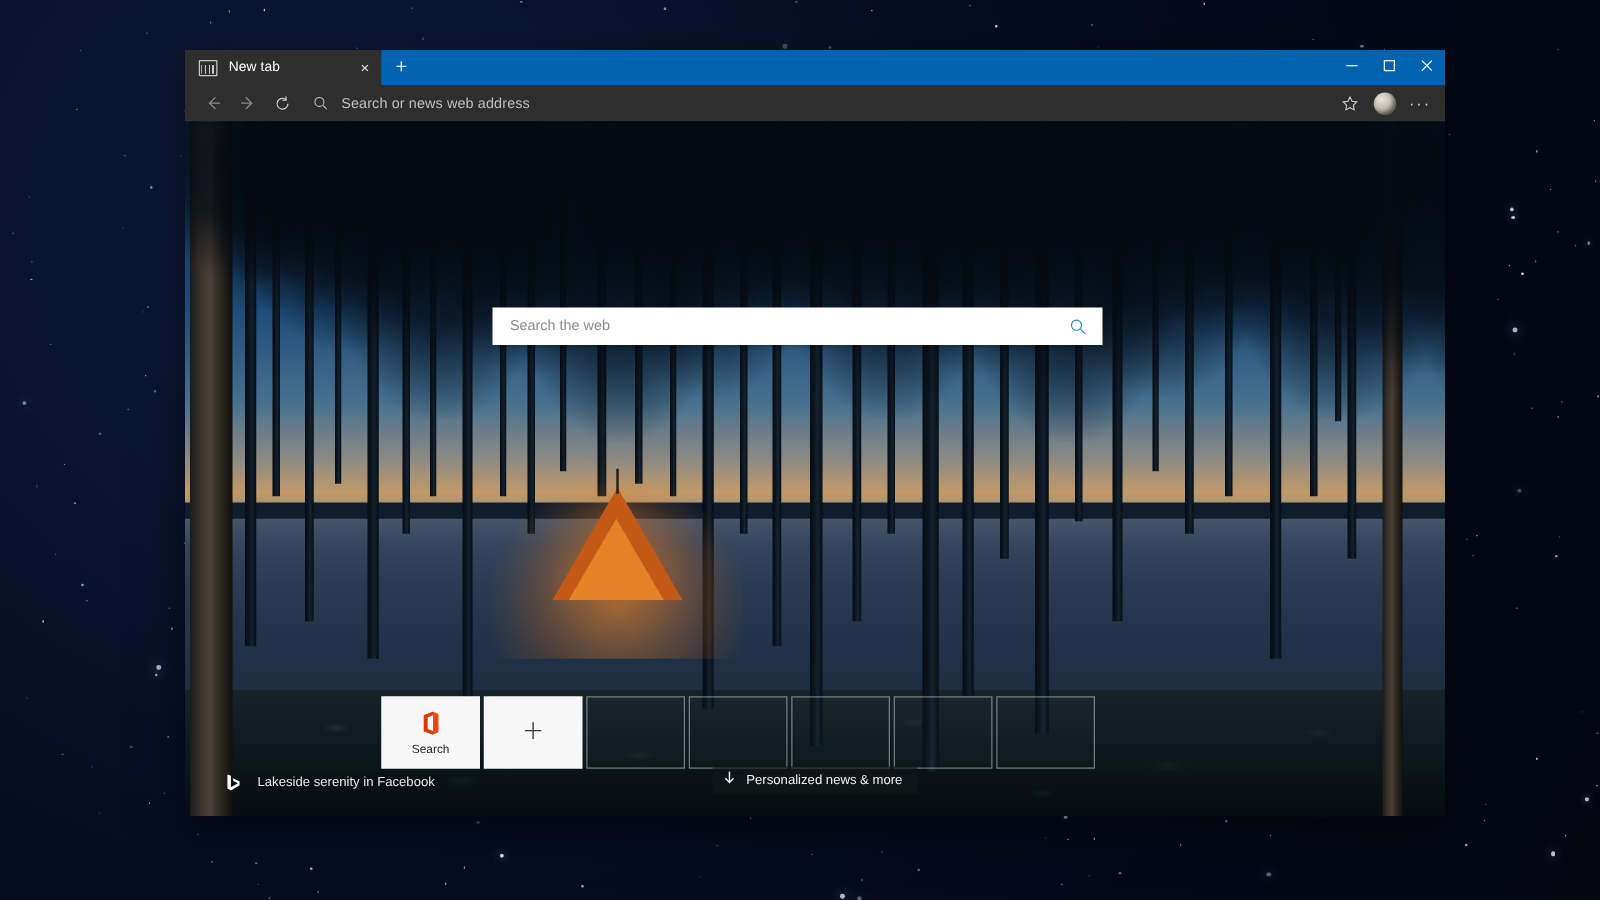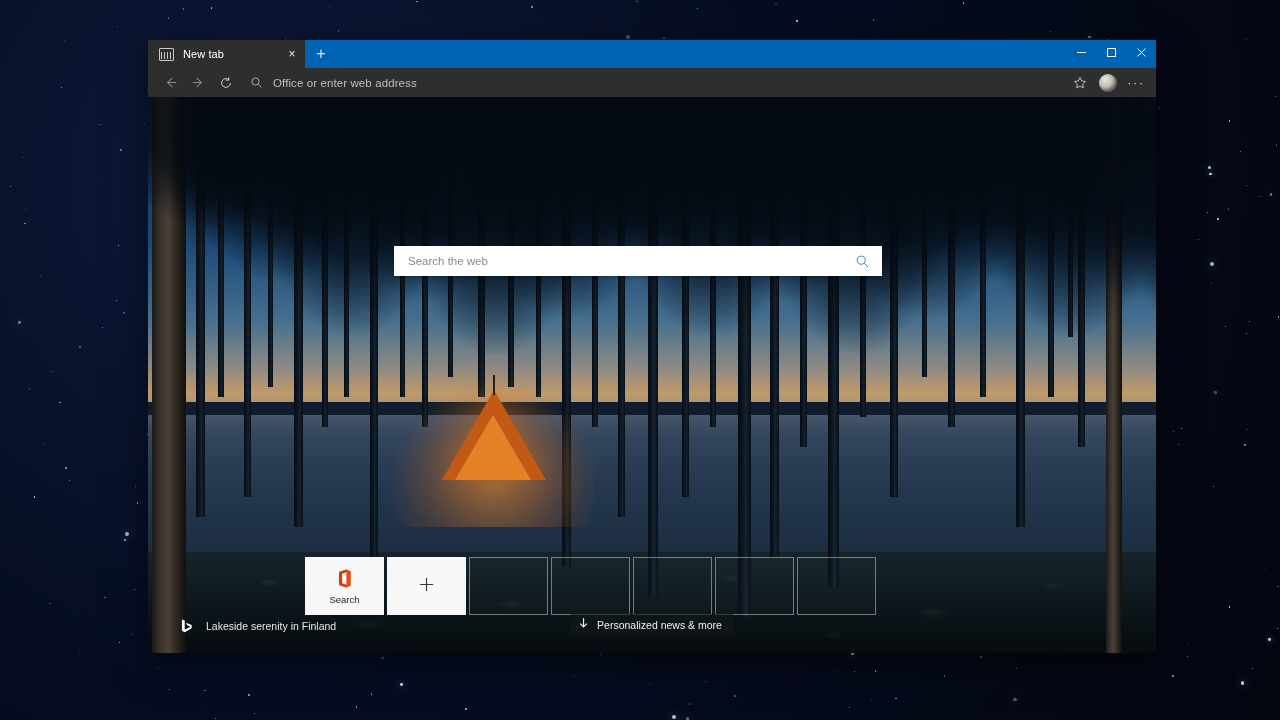--- a/index.html
+++ b/index.html
@@ -861,21 +861,21 @@
       </svg>
     </div>
 
     <div id="addressbar">
       <span class="addr-search-icon">
         <svg width="13" height="13" viewBox="0 0 16 16">
             <circle cx="6.8" cy="6.8" r="4.4" fill="none" stroke="currentColor" stroke-width="1.1"></circle>
             <path d="M10.2 10.2L14 14" stroke="currentColor" stroke-width="1.1"></path>
           </svg>
       </span>
-      <span class="addr-placeholder">Office or enter web address</span>
+      <span class="addr-placeholder">Search or news web address</span>
     </div>
 
     <div class="tbbtn">
       <svg width="14" height="14" viewBox="0 0 16 16">
           <path d="M8 1.8l1.9 3.9 4.3.6-3.1 3 .7 4.3L8 11.6l-3.8 2 .7-4.3-3.1-3 4.3-.6z" fill="none" stroke="currentColor" stroke-width="1"></path>
         </svg>
     </div>
     <div class="tbbtn">
       <span id="avatar"></span>
     </div>
@@ -983,21 +983,21 @@
         <div class="tile empty"></div>
         <div class="tile empty"></div>
       </div>
 
     <div id="attribution">
       <span id="bing-icon">
         <svg width="11" height="14" viewBox="0 0 11 15">
           <path d="M0.6 0.6l3.0 1.1v9.9l6.0-3.4-3.6-1.7-1.0-2.6 6.0 2.6v3.4l-7.4 4.4-3.0-1.7z" fill="#ffffff"></path>
         </svg>
       </span>
-      <span>Lakeside serenity in Finland</span>
+      <span>Lakeside serenity in Facebook</span>
     </div>
 
     <div id="newsbtn">
       <span class="arrow-down">
         <svg width="9" height="11" viewBox="0 0 10 12">
             <path d="M5 0v9M1.4 6.2L5 9.8l3.6-3.6" fill="none" stroke="currentColor" stroke-width="1.3"></path>
           </svg>
       </span>
       <span>Personalized news &amp; more</span>
     </div>

